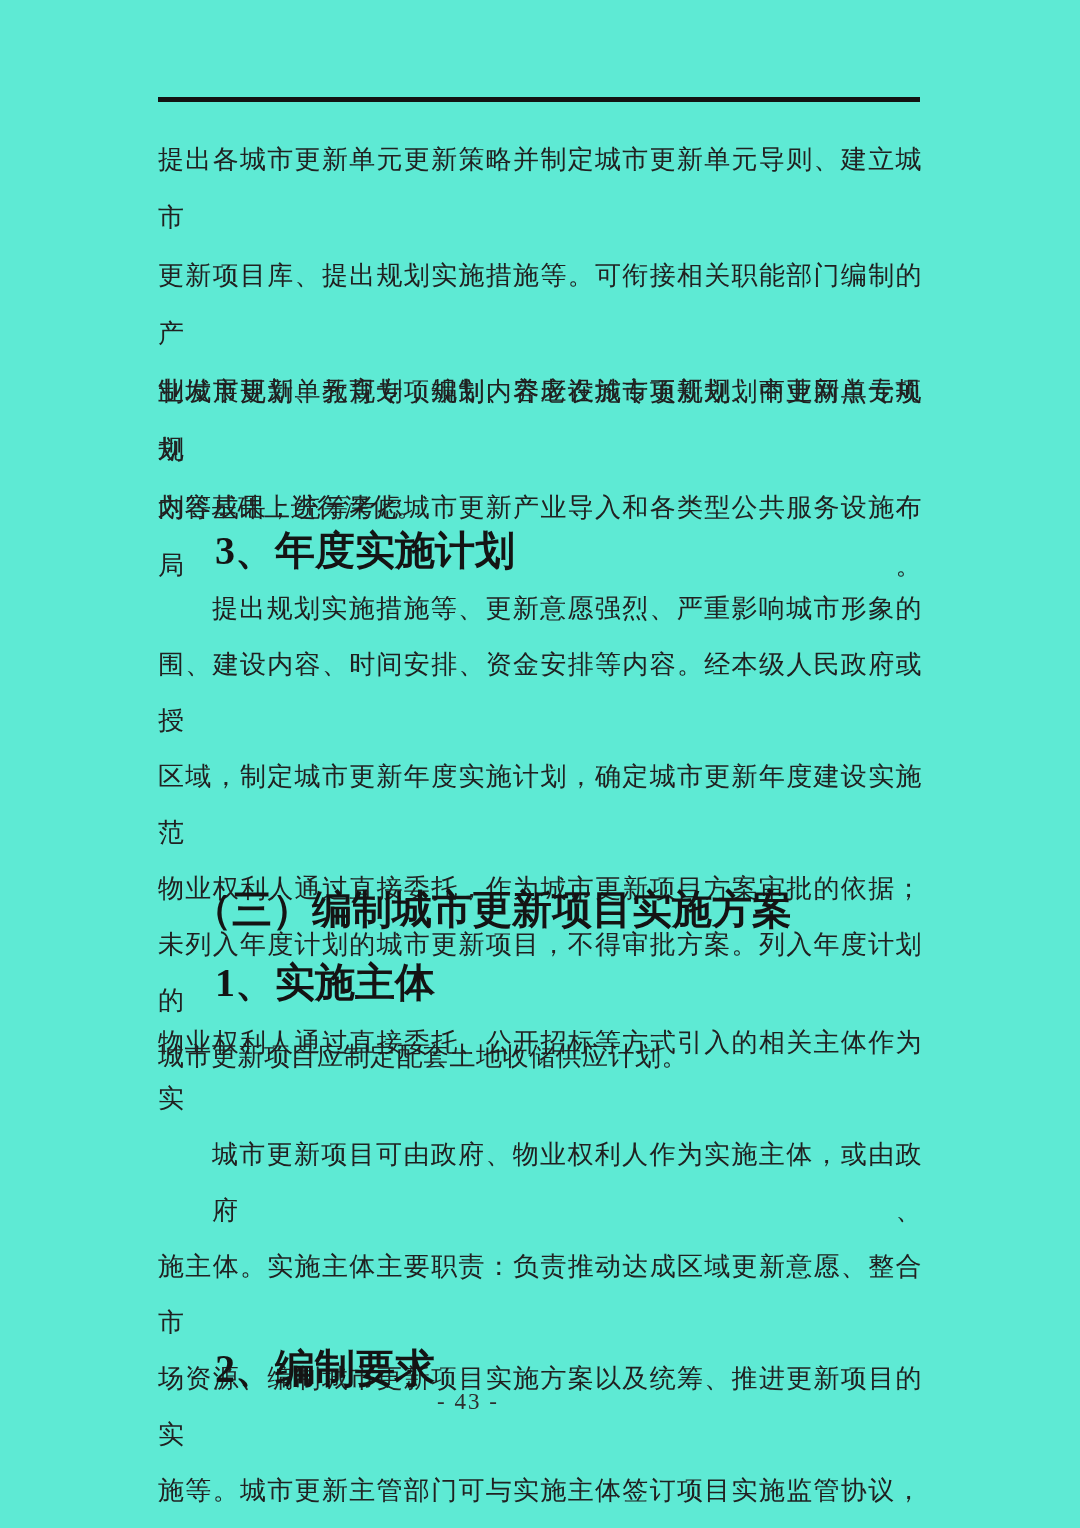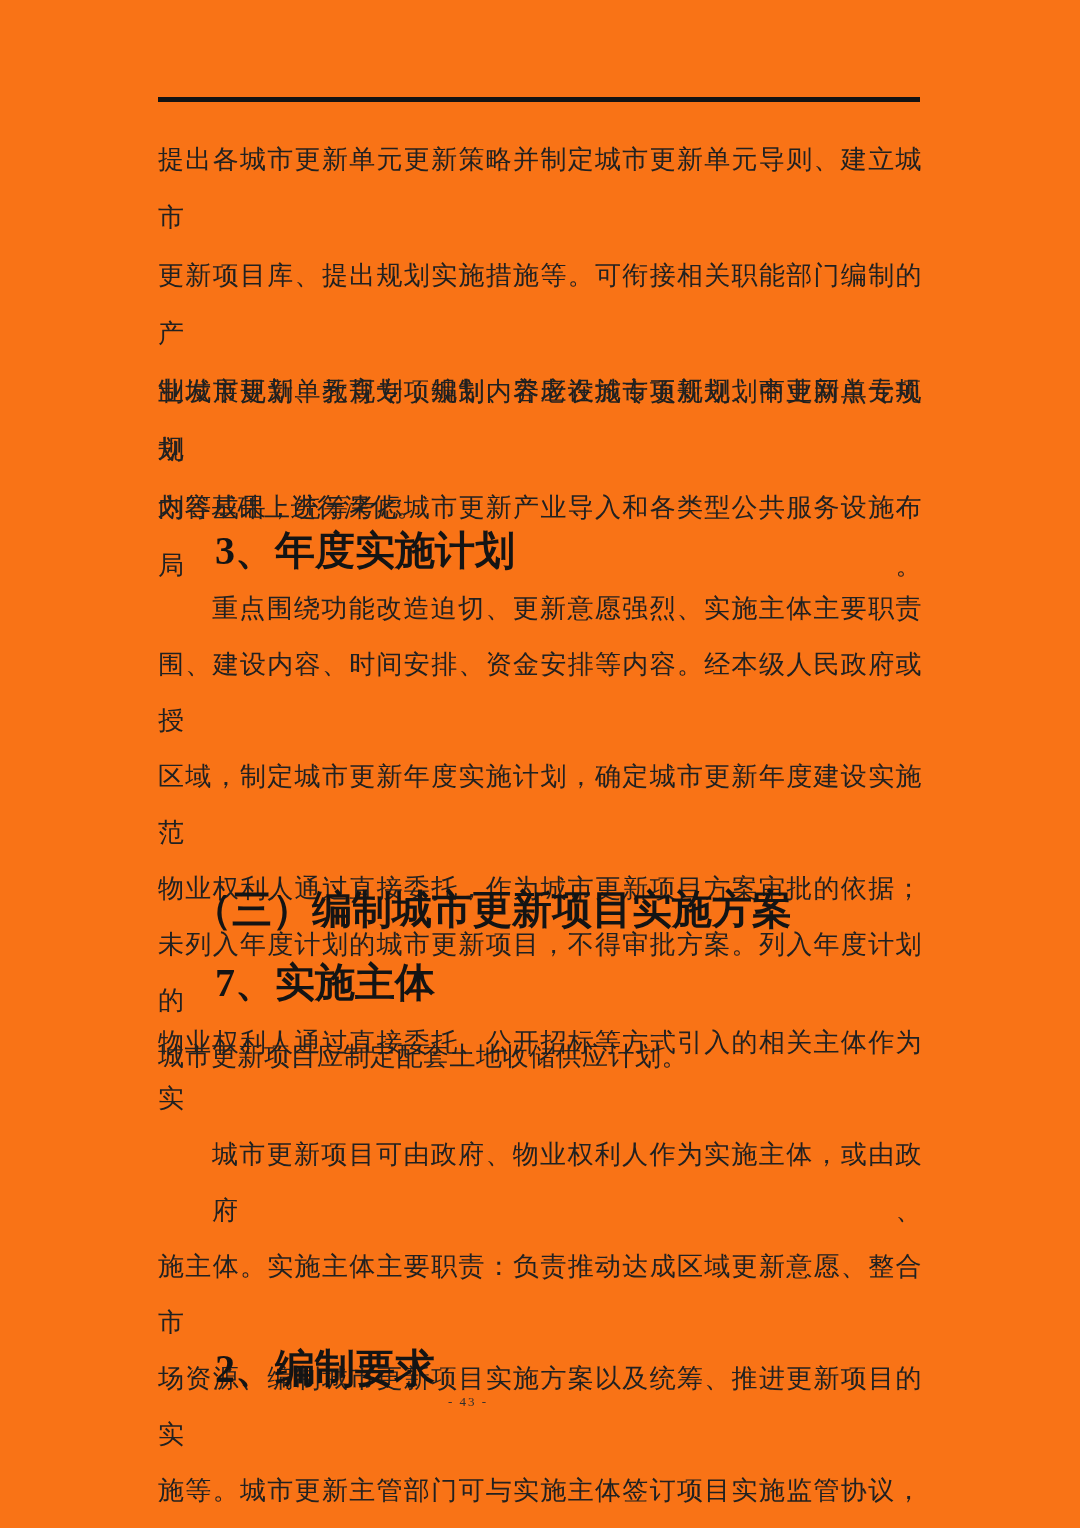--- a/index.html
+++ b/index.html
@@ -5,21 +5,21 @@
   html, body {
     margin: 0;
     padding: 0;
     background: #ffffff;
   }
   .page {
     position: relative;
     width: 1080px;
     height: 1528px;
     margin: 0 auto;
-    background: #f97316;
+    background: #5eead4;
     font-family: "Liberation Serif", "DejaVu Serif", serif;
     color: #212121;
     overflow: hidden;
   }
   .rule {
     position: absolute;
     left: 158px;
     top: 97px;
     width: 762px;
     height: 5px;
@@ -52,21 +52,21 @@
     white-space: nowrap;
   }
   .hd.num { padding-left: 57px; }
   .hd.sec { padding-left: 34px; }
   .pagenum {
     position: absolute;
     left: 0;
     top: 1388px;
     width: 936px;
     text-align: center;
-    font-size: 13px;
+    font-size: 23px;
     line-height: 28px;
     color: #2e2e2e;
     letter-spacing: 2px;
   }
 </style>
 </head>
 <body>
 
 <div class="page">
 
@@ -80,31 +80,31 @@
   </div>
 
   <div class="blk lh58" style="top:363px">
     <div class="ln">制城市更新单元规划，编制内容应在城市更新规划中更新单元规划</div>
     <div class="ln end">内容基础上进行深化。</div>
   </div>
 
   <div class="hd num" style="top:527px">3、年度实施计划</div>
 
   <div class="blk lh56" style="top:581px">
-    <div class="ln ind">重点围绕功能改造迫切、更新意愿强烈、实施主体主要职责</div>
+    <div class="ln ind">提出规划实施措施等、更新意愿强烈、严重影响城市形象的</div>
     <div class="ln">围、建设内容、时间安排、资金安排等内容。经本级人民政府或授</div>
     <div class="ln">区域，制定城市更新年度实施计划，确定城市更新年度建设实施范</div>
     <div class="ln">物业权利人通过直接委托，作为城市更新项目方案审批的依据；</div>
     <div class="ln">未列入年度计划的城市更新项目，不得审批方案。列入年度计划的</div>
     <div class="ln end">城市更新项目应制定配套土地收储供应计划。</div>
   </div>
 
   <div class="hd sec" style="top:886px">（三）编制城市更新项目实施方案</div>
 
-  <div class="hd num" style="top:959px">7、实施主体</div>
+  <div class="hd num" style="top:959px">1、实施主体</div>
 
   <div class="blk lh56" style="top:1015px">
     <div class="ln">物业权利人通过直接委托、公开招标等方式引入的相关主体作为实</div>
     <div class="ln ind">城市更新项目可由政府、物业权利人作为实施主体，或由政府、</div>
     <div class="ln">施主体。实施主体主要职责：负责推动达成区域更新意愿、整合市</div>
     <div class="ln">场资源、编制城市更新项目实施方案以及统筹、推进更新项目的实</div>
     <div class="ln">施等。城市更新主管部门可与实施主体签订项目实施监管协议，实</div>
 
   </div>
 

